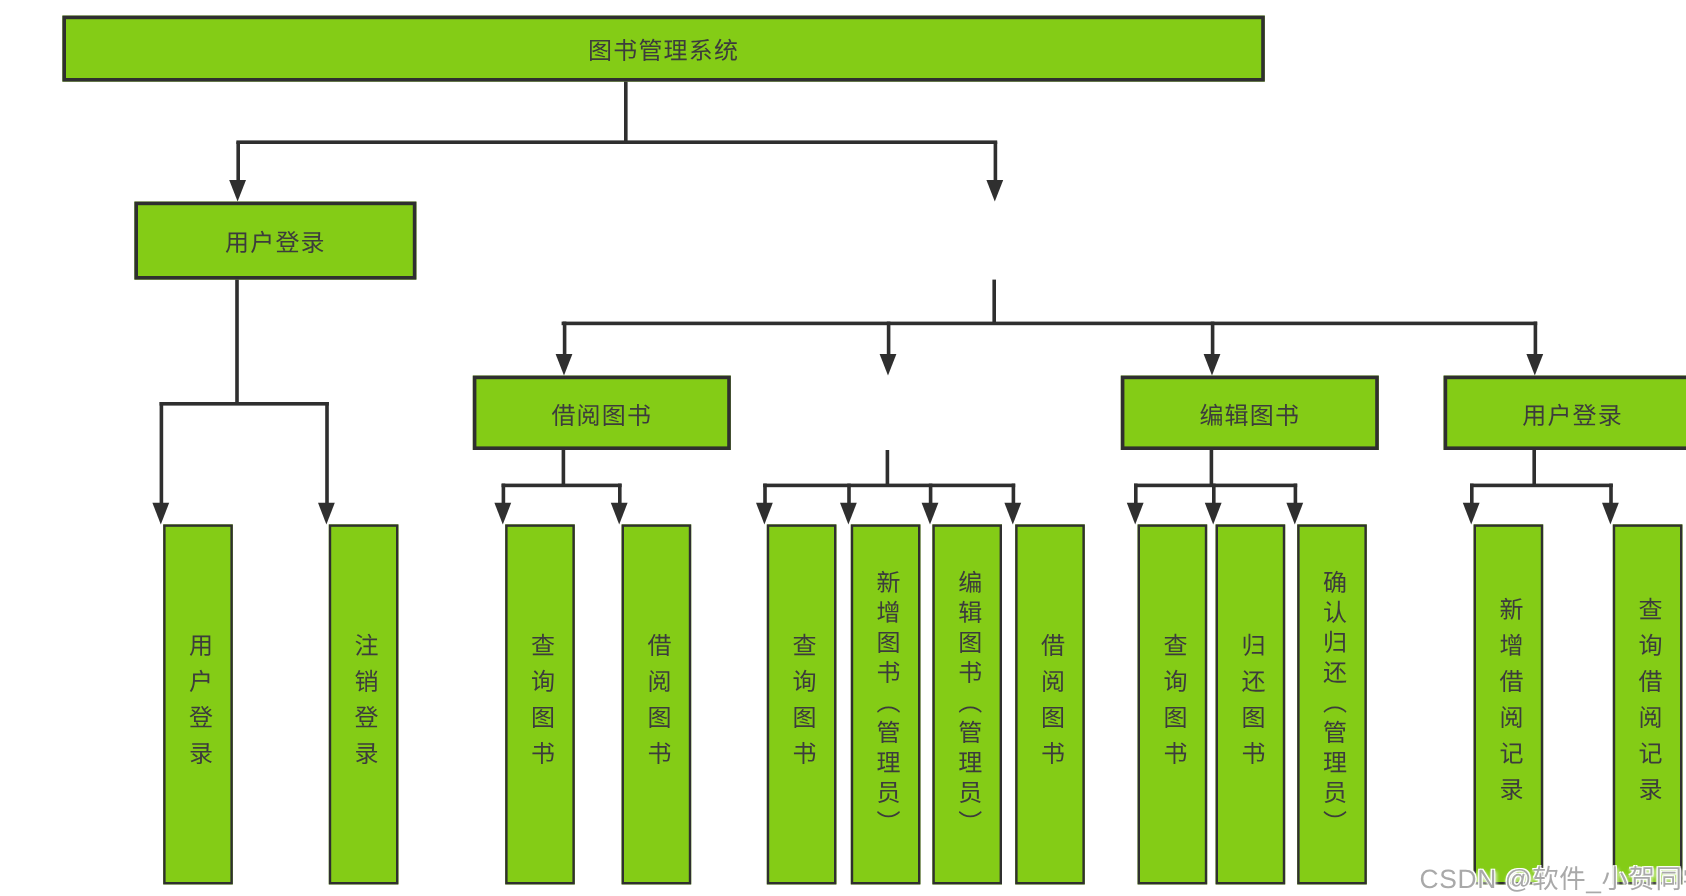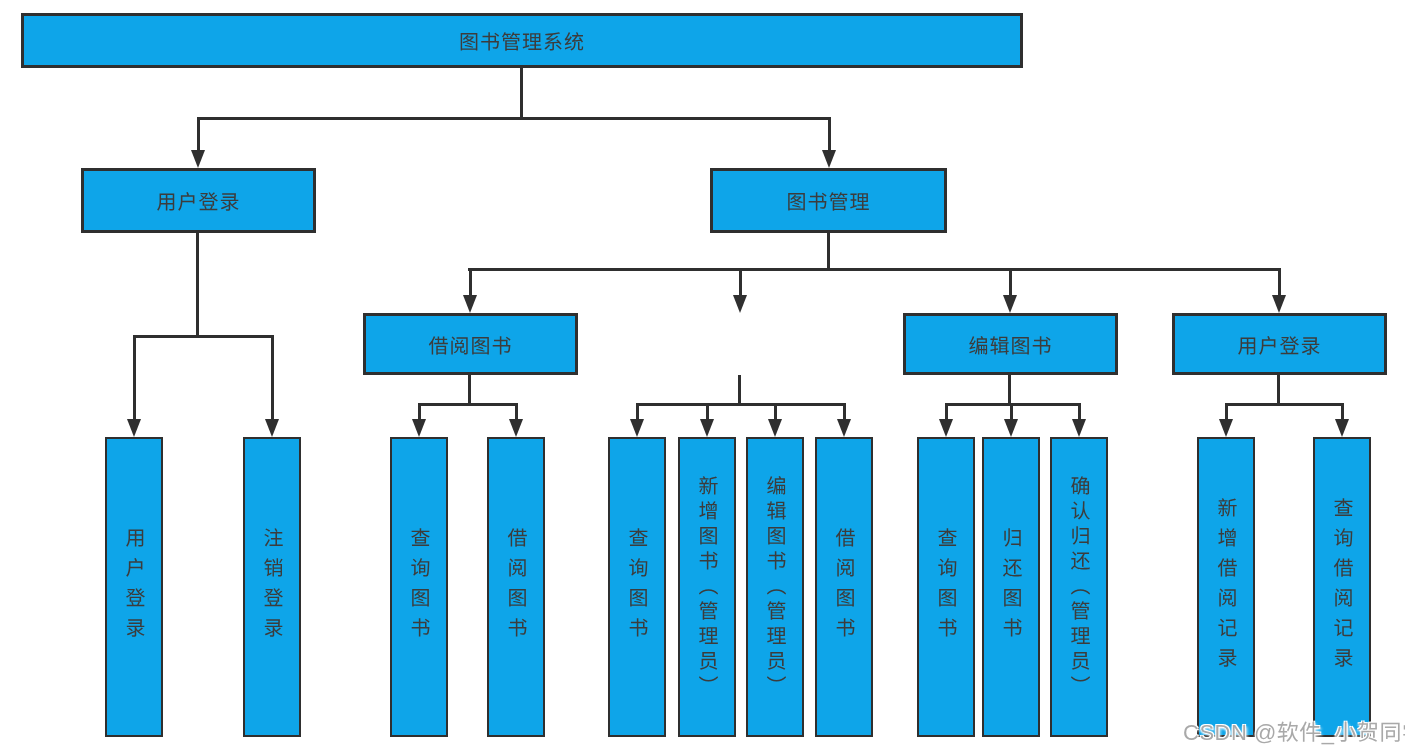--- a/index.html
+++ b/index.html
@@ -6,26 +6,27 @@
   body { font-family: "Liberation Sans", sans-serif; }
   #canvas {
     position: relative;
     width: 1405px; height: 747px;
     background: #ffffff;
     overflow: hidden;
   }
   .box {
     position: absolute;
     box-sizing: border-box;
-    background: #0ea5e9;
+    background: #84cc16;
     border: 3px solid #2f2f2f;
     display: flex;
     align-items: center;
     justify-content: center;
     color: #3c3c3c;
+    margin-left: 31px;
   }
   .hlabel { font-size: 20px; letter-spacing: 1px; white-space: nowrap; }
   .root  { left:21px;  top:13px;  width:1002px; height:55px; }
   .lvl1a { left:81px;  top:168px; width:235px;  height:65px; }
   .lvl1b { left:710px; top:168px; width:237px;  height:65px; }
   .lvl2  { top:313px; width:215px; height:62px; }
   .leaf  { top:437px; width:58px; height:300px; border-width:2px; }
   .vtext {
     writing-mode: vertical-rl;
     text-orientation: mixed;
@@ -61,23 +62,20 @@
 <body>
 
 <div id="canvas">
 
   <div class="box root">
     <span class="hlabel">图书管理系统</span>
   </div>
 
   <div class="box lvl1a">
     <span class="hlabel">用户登录</span>
-  </div>
-  <div class="box lvl1b">
-    <span class="hlabel">图书管理</span>
   </div>
 
   <div class="box lvl2" style="left:363px">
     <span class="hlabel">借阅图书</span>
   </div>
   <div class="box lvl2" style="left:903px">
     <span class="hlabel">编辑图书</span>
   </div>
   <div class="box lvl2" style="left:1172px">
     <span class="hlabel">用户登录</span>

